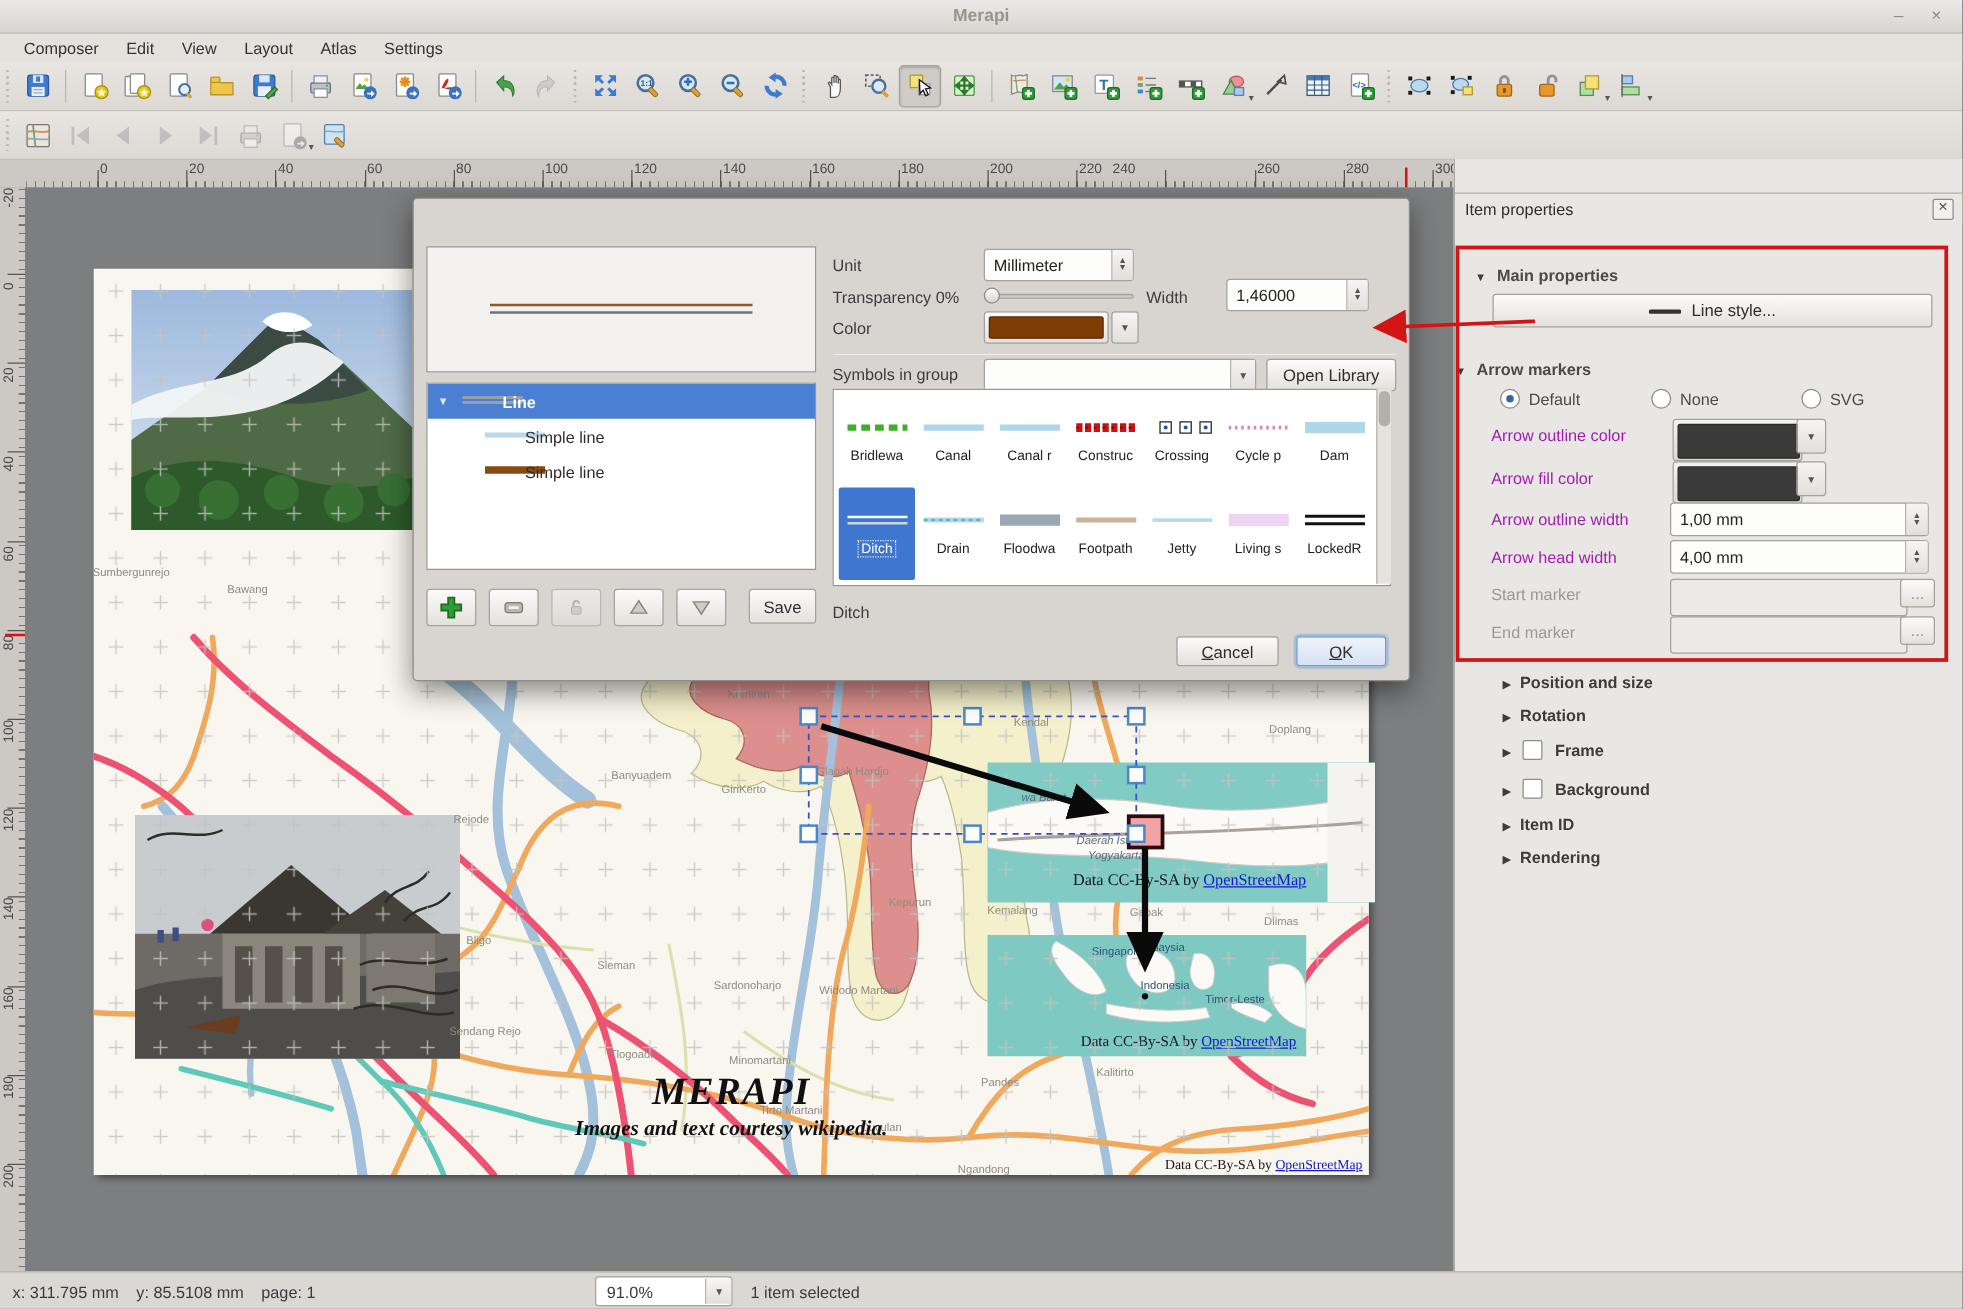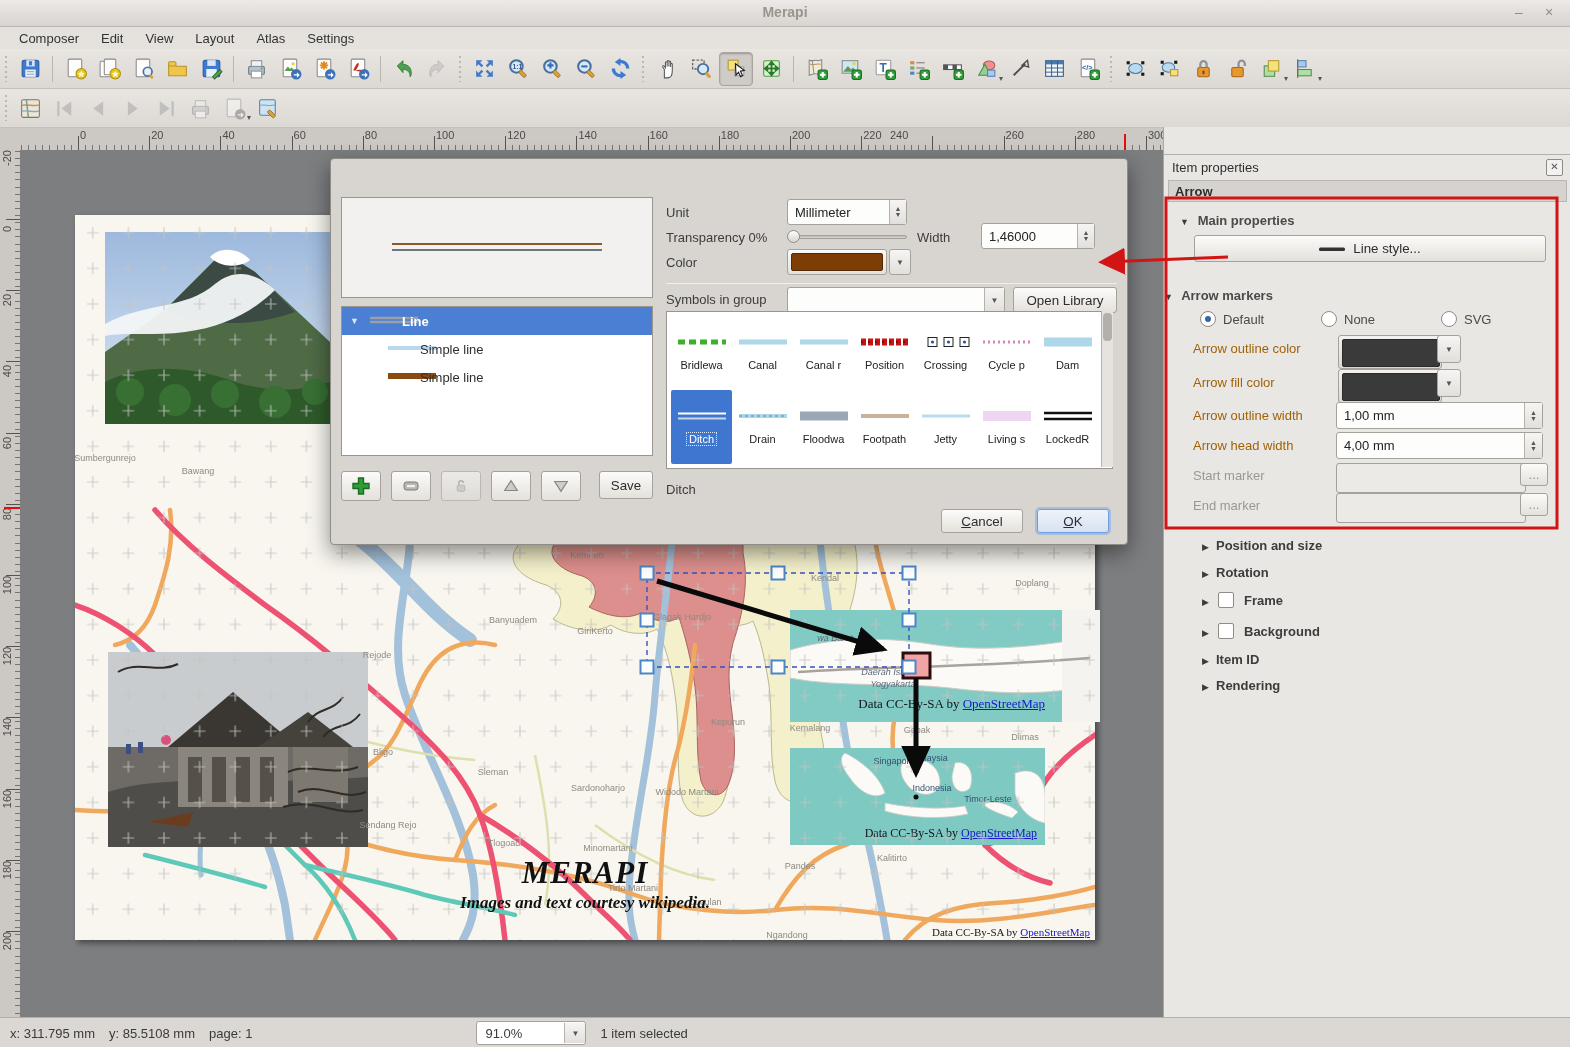--- a/index.html
+++ b/index.html
@@ -74,21 +74,21 @@
   .slider-knob{position:absolute;width:13px;height:13px;border-radius:50%;background:linear-gradient(#fdfdfd,#d8d5d0);border:1px solid #8f8b86;}
   .sep-h{position:absolute;height:1px;background:#b7b3ae;border-bottom:1px solid #f0eeec;}
   
   .panel{position:absolute;left:1163px;top:127px;width:407px;height:890px;background:#e9e7e4;border-left:1px solid #aaa6a1;}
   .ptabs{position:absolute;left:4px;top:3px;right:0;height:24px;display:flex;}
   .pheader{position:absolute;left:0;top:27px;right:0;height:24px;background:#e9e7e4;border-top:1px solid #b3afaa;display:flex;align-items:center;padding:0 8px;color:#2e2e2e;}
   .pclose{margin-left:auto;width:15px;height:15px;border:1px solid #8f8b86;border-radius:2px;font-size:10px;line-height:13px;text-align:center;color:#555;background:#f2f1ef;}
   .psection-title{position:absolute;left:4px;top:53px;right:4px;height:20px;background:#d6d3cf;border:1px solid #b9b5b0;display:flex;align-items:center;padding-left:6px;font-weight:bold;color:#2e2e2e;}
   .prow{position:absolute;color:#4a4a4a;white-space:nowrap;}
   .ptri{display:inline-block;width:14px;font-size:9px;color:#3c3c3c;}
-  .plabel{position:absolute;color:#a16207;}
+  .plabel{position:absolute;color:#a21caf;}
   .plabel.dis{color:#9a9894;}
   .swatchbtn{position:absolute;background:linear-gradient(#f3f2f0,#dbd8d4);border:1px solid #a5a19b;border-radius:3px;padding:3px;}
   .swatchbtn .sw{width:100%;height:100%;background:#3a3a3a;border-radius:2px;border:1px solid #2a2a2a;}
   .dropbtn{position:absolute;background:linear-gradient(#f6f5f3,#e2dfdb);border:1px solid #a5a19b;border-radius:3px;font-size:8px;color:#555;display:flex;align-items:center;justify-content:center;}
   .radio{display:inline-block;width:14px;height:14px;border-radius:50%;background:#fff;border:1px solid #8f8b86;vertical-align:-3px;margin-right:7px;position:relative;}
   .radio.on::after{content:"";position:absolute;left:3.5px;top:3.5px;width:6px;height:6px;border-radius:50%;background:#3465a4;}
   .checkbox{display:inline-block;width:14px;height:14px;background:#fff;border:1px solid #8f8b86;border-radius:2px;vertical-align:-3px;margin:0 10px 0 2px;}
   .collapsed-row{position:absolute;left:14px;color:#3c3c3c;font-weight:bold;margin-left:24px;}
   
   .statusbar{position:absolute;left:0;top:1017px;width:1570px;height:30px;background:#dbd8d4;border-top:1px solid #b3afaa;display:flex;align-items:center;gap:14px;padding-left:10px;color:#3a3a3a;}
@@ -675,21 +675,21 @@
         <div class="attr" style="right:8px;bottom:4px;font-size:12px">
           <span>Data CC-By-SA by </span><a href="#">OpenStreetMap</a>
         </div>
       <span class="ilabel" style="left: 98px; top: 13px; color: rgb(51, 80, 110); padding-left: 12px;">Singapore</span>
           <span class="ilabel" style="left: 140px; top: 10px; color: rgb(51, 80, 110);">Malaysia</span>
           <span class="ilabel" style="left: 142px; top: 40px; color: rgb(51, 80, 110);">Indonesia</span>
           <span class="ilabel" style="left: 198px; top: 51px; color: rgb(51, 80, 110);">Timor-Leste</span>
         </div>
 
       <div id="map-labels" style="left:0;top:0;width:1020px;height:725px;pointer-events:none">
-          <span class="maplabel" style="left: 512px; top: 340px; text-align: right;">Kemiren</span>
+          <span class="maplabel" style="left: 524px; top: 340px; text-align: right;">Kemiren</span>
           <span class="maplabel" style="left: 750px; top: 363px;">Kendal</span>
           <span class="maplabel" style="left: 957px; top: 368px;">Doplang</span>
           <span class="maplabel" style="left: 438px; top: 405px;">Banyuadem</span>
           <span class="maplabel" style="left: 520px; top: 416px;">GiriKerto</span>
           <span class="maplabel" style="left: 607px; top: 402px;">Glagah Hardjo</span>
           <span class="maplabel" style="left: 653px; top: 507px;">Kepurun</span>
           <span class="maplabel" style="left: 735px; top: 513px;">Kemalang</span>
           <span class="maplabel" style="left: 842px; top: 515px;">Gebak</span>
           <span class="maplabel" style="left: 950px; top: 522px;">Dlimas</span>
           <span class="maplabel" style="left: 418px; top: 557px;">Sleman</span>
@@ -751,23 +751,20 @@
       </svg>
     </div>
   </div>
 
   <div class="panel">
     <div class="ptabs" id="panel-tabs"></div>
     <div class="pheader">
       <span>Item properties</span>
       <span class="pclose">✕</span>
     </div>
-    <div class="psection-title">
-        <span>Arrow</span>
-      </div>
 
     <div class="prow" style="left:16px;top:86px;font-weight:bold">
       <span class="ptri">▼</span>
       <span>Main properties</span>
     </div>
     <button class="btn" style="left:30px;top:108px;width:352px;height:27px;gap:8px">
       <svg width="26" height="8">
           <rect y="2.5" width="26" height="3.5" rx="1.5" fill="#333"></rect>
         </svg>
       <span>Line style...</span>
@@ -911,21 +908,21 @@
           <svg viewBox="0 0 52 14" width="52" height="14">
             <line x1="2" y1="7" x2="50" y2="7" stroke="#aed7ea" stroke-width="5"></line>
           </svg>
           <span style="">Canal r</span>
         </div>
         <div class="symcell">
           <svg viewBox="0 0 52 14" width="52" height="14">
             <line x1="2" y1="7" x2="50" y2="7" stroke="#cc1111" stroke-width="7" stroke-dasharray="5 2"></line>
             <line x1="2" y1="7" x2="50" y2="7" stroke="#111" stroke-width="1" stroke-dasharray="2 5"></line>
           </svg>
-          <span style="">Position</span>
+          <span style="">Construc</span>
         </div>
         <div class="symcell">
           <svg viewBox="0 0 52 14" width="52" height="14">
             <g fill="#fff" stroke="#222">
               <rect x="8" y="2.5" width="9" height="9"></rect>
               <circle cx="12.5" cy="7" r="1.6" fill="#2255aa" stroke="none"></circle>
               <rect x="24" y="2.5" width="9" height="9"></rect>
               <circle cx="28.5" cy="7" r="1.6" fill="#2255aa" stroke="none"></circle>
               <rect x="40" y="2.5" width="9" height="9"></rect>
               <circle cx="44.5" cy="7" r="1.6" fill="#2255aa" stroke="none"></circle>

